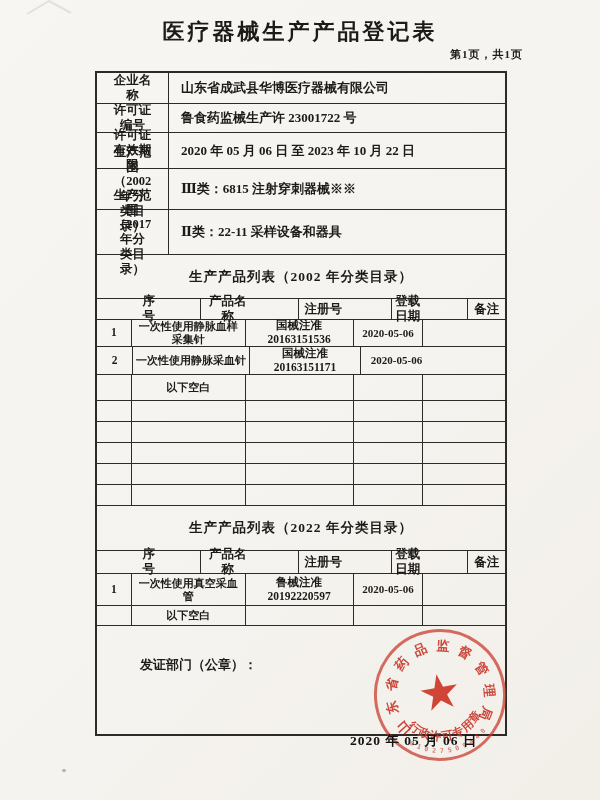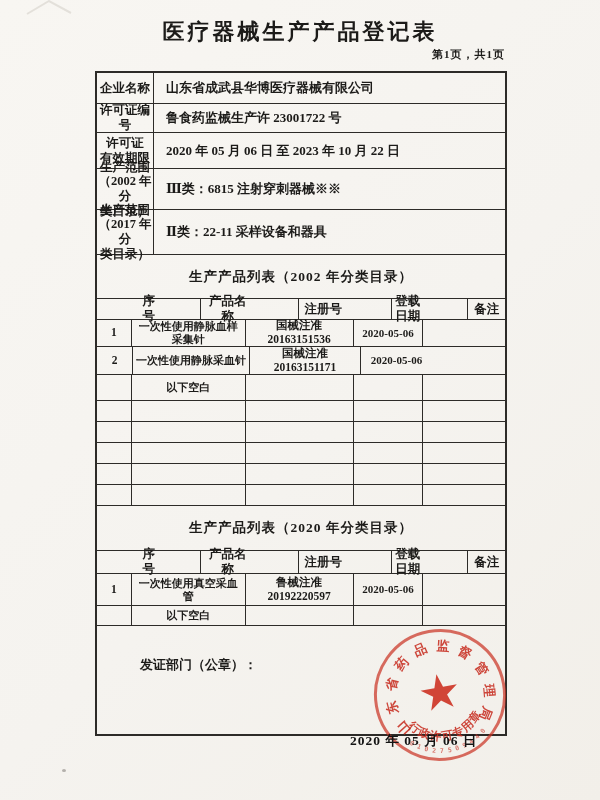--- a/index.html
+++ b/index.html
@@ -14,33 +14,33 @@
     background:linear-gradient(135deg,#f8f6f2 0%,#f5f3ef 55%,#f2efe9 100%);
   }
   .fold-mark{position:absolute;left:24px;top:-2px;opacity:.55;}
   .speck{position:absolute;left:62px;top:769px;width:4px;height:3px;background:#7d7a74;border-radius:50%;opacity:.55;}
 
   .title{
     position:absolute;left:0;top:17px;width:600px;
     text-align:center;font-size:22px;font-weight:bold;letter-spacing:3px;
   }
   .page-info{
-    position:absolute;right:95px;top:47px;font-size:11px;font-weight:bold;letter-spacing:1px;
+    position:absolute;right:77px;top:47px;font-size:11px;font-weight:bold;letter-spacing:1px;
   }
 
   .doc-table{
     position:absolute;left:95px;top:71px;width:412px;
     border:2px solid #2d2b28;box-sizing:border-box;
     display:flex;flex-direction:column;
   }
   .trow{display:flex;border-bottom:1px solid #2d2b28;box-sizing:border-box;}
   .trow.last{border-bottom:none;}
   .cell{box-sizing:border-box;display:flex;align-items:center;justify-content:center;
         text-align:center;font-weight:bold;white-space:pre-line;line-height:1.18;}
-  .info-label{width:57px;border-right:1px solid #2d2b28;font-size:12.5px;padding:0;}
+  .info-label{width:72px;border-right:1px solid #2d2b28;font-size:12.5px;padding:13px;}
   .info-value{flex:1;justify-content:flex-start;text-align:left;padding-left:12px;font-size:13px;}
   .section-cell{flex:1;font-size:13.5px;letter-spacing:1px;}
   .c-seq{width:35px;font-size:11.5px;}
   .c-name{width:117px;border-left:1px solid #2d2b28;font-size:11px;padding:0 2px;}
   .c-reg{width:111px;border-left:1px solid #2d2b28;font-size:11.5px;}
   .c-date{width:72px;border-left:1px solid #2d2b28;font-size:11px;}
   .c-remark{width:85px;border-left:1px solid #2d2b28;font-size:11.5px;}
   .phead .cell{font-size:12.5px;margin-left:44px;}
 
   .footer-cell{position:relative;height:108px;}
@@ -170,21 +170,21 @@
     </div>
     <div class="trow" style="height:21px">
       <div class="cell c-seq"></div>
         <div class="cell c-name"></div>
         <div class="cell c-reg"></div>
         <div class="cell c-date"></div>
         <div class="cell c-remark"></div>
     </div>
 
     <div class="trow" style="height:45px">
-      <div class="cell section-cell">生产产品列表（2020 年分类目录）</div>
+      <div class="cell section-cell">生产产品列表（2022 年分类目录）</div>
     </div>
     <div class="trow phead" style="height:23px">
       <div class="cell c-seq">序号</div>
       <div class="cell c-name">产品名称</div>
       <div class="cell c-reg">注册号</div>
       <div class="cell c-date">登载日期</div>
       <div class="cell c-remark">备注</div>
     </div>
     <div class="trow" style="height:32px">
       <div class="cell c-seq">1</div>

